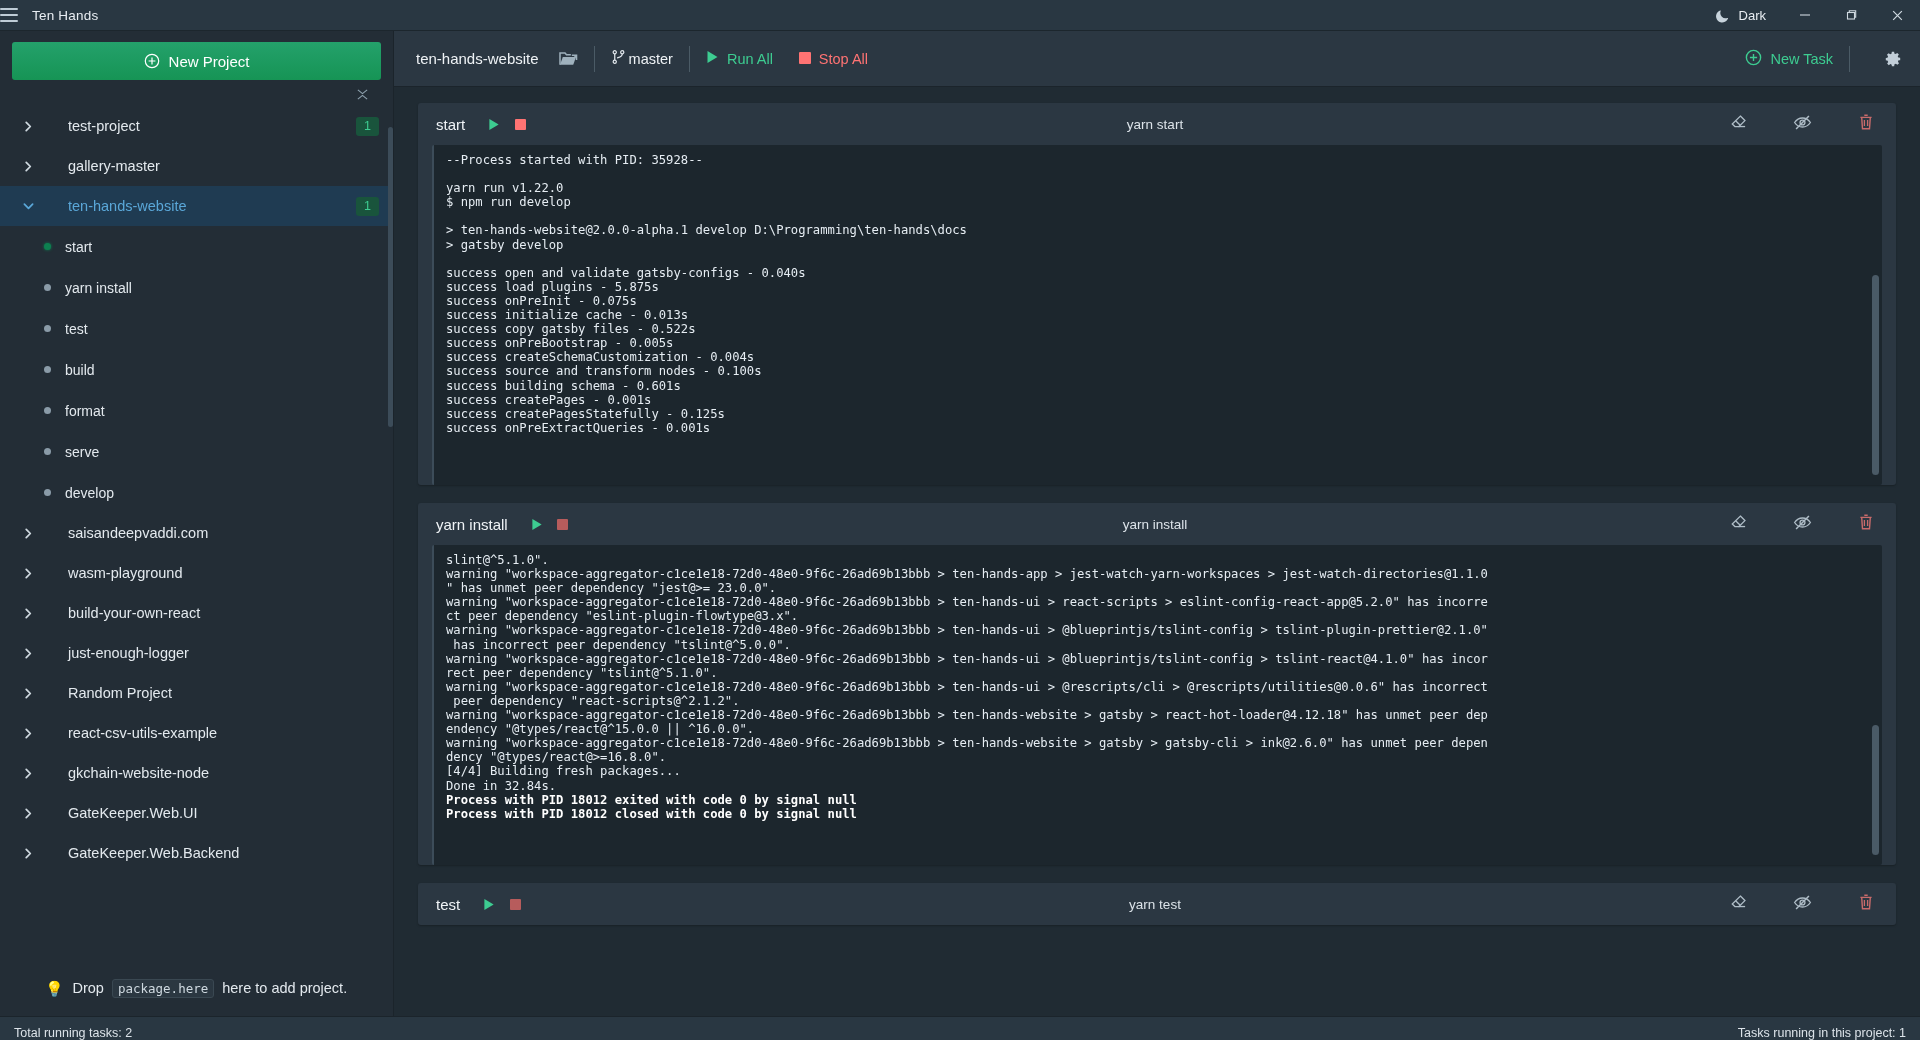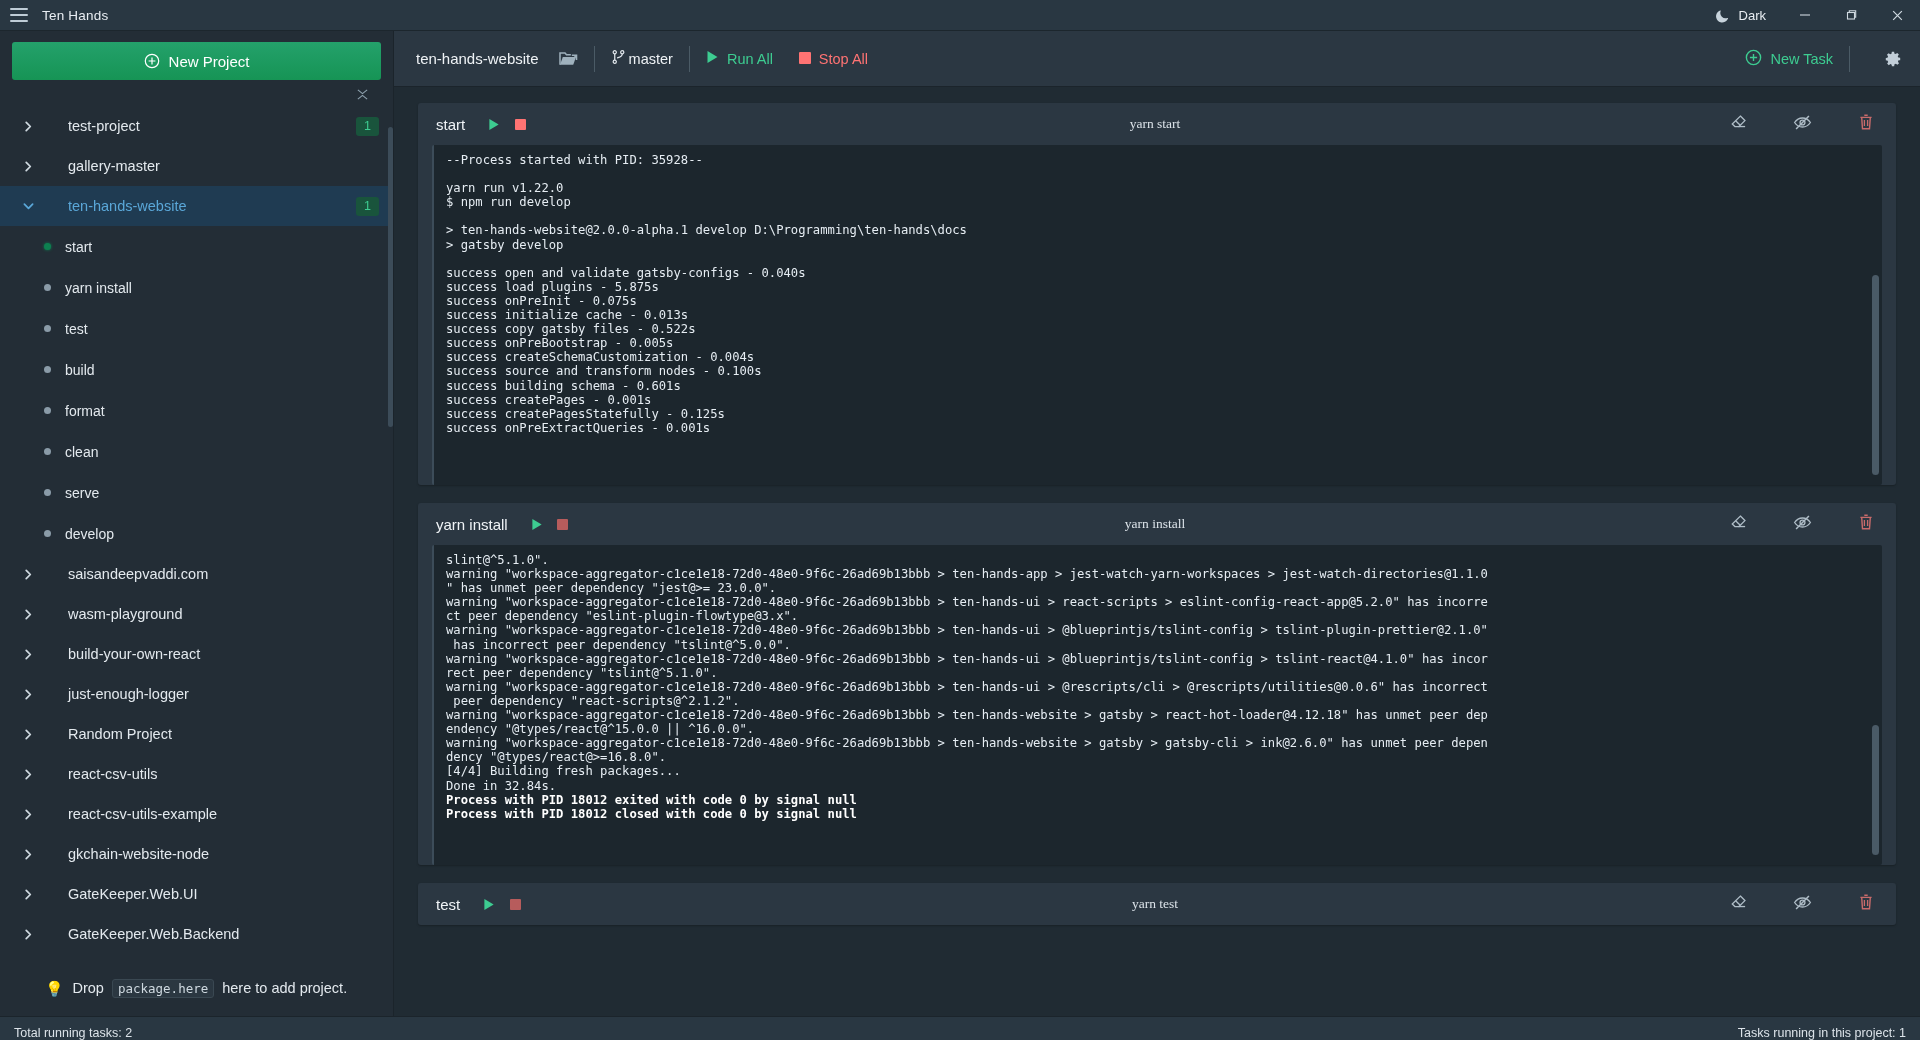--- a/index.html
+++ b/index.html
@@ -13,21 +13,21 @@
   #app { width: 1920px; height: 1040px; display: flex; flex-direction: column; position: relative; }
 
   
   .titlebar {
     height: 31px; min-height: 31px;
     background: #293742;
     display: flex; align-items: center;
     border-bottom: 1px solid #1c262d;
     -webkit-user-select: none;
   }
-  .tb-left { display: flex; align-items: center; padding-left: 10px; gap: 14px; }
+  .tb-left { display: flex; align-items: center; gap: 14px; }
   .hamburger { width: 18px; height: 14px; display: flex; flex-direction: column; justify-content: space-between; cursor: pointer; }
   .hamburger i { display: block; height: 2px; background: #bfccd6; border-radius: 1px; }
   .app-title { font-size: 13.5px; color: #e8edf2; letter-spacing: .2px; }
   .tb-spacer { flex: 1; }
   .theme-toggle { display: flex; align-items: center; gap: 9px; font-size: 13px; color: #e8edf2; padding: 0 16px; cursor: pointer; }
   .moon { width: 15px; height: 15px; position: relative; display:inline-block; }
   .moon svg { display:block; }
   .wincontrols { display: flex; align-items: center; height: 31px; }
   .wc { width: 46px; height: 31px; display: flex; align-items: center; justify-content: center; cursor: pointer; }
   .wc svg { display: block; }
@@ -101,21 +101,21 @@
   .new-task { display: flex; align-items: center; gap: 8px; font-size: 14.5px; color: #3dcc91; cursor: pointer; }
   .gear-btn { margin-left: 18px; display: flex; align-items: center; cursor: pointer; }
 
   .cards { flex: 1; overflow: hidden; padding: 16px 24px 0 24px; position: relative; }
   .card { background: #2b3742; border-radius: 3px; margin-bottom: 18px; box-shadow: 0 1px 2px rgba(0,0,0,.25); }
   .card-head { height: 42px; display: flex; align-items: center; padding: 0 18px 0 18px; position: relative; }
   .card-title { font-size: 15px; color: #f0f4f7; margin-right: 16px; }
   .ch-btn { width: 26px; display: flex; align-items: center; justify-content: center; cursor: pointer; }
   .card-cmd {
     position: absolute; left: 0; right: 4px; text-align: center;
-    font-size: 13.5px; color: #dce3e9; pointer-events: none; font-family: Liberation Serif, serif;
+    font-size: 13.5px; color: #dce3e9; pointer-events: none;
   }
   .ch-right { margin-left: auto; display: flex; align-items: center; gap: 46px; padding-right: 4px; z-index:1; }
   .ch-right .ch-ico { cursor: pointer; display: flex; }
 
   .console {
     background: #1c262d; margin: 0 14px 14px 14px; border-radius: 2px;
     padding: 8px 10px 10px 12px; position: relative; overflow: hidden;
     border-left: 2px solid #3c4c59;
   }
   .console pre {
@@ -244,24 +244,20 @@
           <div class="task-row">
             <span class="dot"></span>
             <span class="task-name">build</span>
           </div>
           <div class="task-row">
             <span class="dot"></span>
             <span class="task-name">format</span>
           </div>
           <div class="task-row">
             <span class="dot"></span>
-            <span class="task-name">clean</span>
-          </div>
-          <div class="task-row">
-            <span class="dot"></span>
             <span class="task-name">serve</span>
           </div>
           <div class="task-row">
             <span class="dot"></span>
             <span class="task-name">develop</span>
           </div>
           <div class="proj-row">
             <span class="chev">
               <svg width="11" height="11" viewBox="0 0 12 12">
                 <path d="M3.5 1.5L8 6l-4.5 4.5" fill="none" stroke="#cfd9e0" stroke-width="1.9" stroke-linecap="round" stroke-linejoin="round"></path>
@@ -293,28 +289,20 @@
             </span>
             <span class="proj-name">just-enough-logger</span>
           </div>
           <div class="proj-row">
             <span class="chev">
               <svg width="11" height="11" viewBox="0 0 12 12">
                 <path d="M3.5 1.5L8 6l-4.5 4.5" fill="none" stroke="#cfd9e0" stroke-width="1.9" stroke-linecap="round" stroke-linejoin="round"></path>
               </svg>
             </span>
             <span class="proj-name">Random Project</span>
-          </div>
-          <div class="proj-row">
-            <span class="chev">
-              <svg width="11" height="11" viewBox="0 0 12 12">
-                <path d="M3.5 1.5L8 6l-4.5 4.5" fill="none" stroke="#cfd9e0" stroke-width="1.9" stroke-linecap="round" stroke-linejoin="round"></path>
-              </svg>
-            </span>
-            <span class="proj-name">react-csv-utils</span>
           </div>
           <div class="proj-row">
             <span class="chev">
               <svg width="11" height="11" viewBox="0 0 12 12">
                 <path d="M3.5 1.5L8 6l-4.5 4.5" fill="none" stroke="#cfd9e0" stroke-width="1.9" stroke-linecap="round" stroke-linejoin="round"></path>
               </svg>
             </span>
             <span class="proj-name">react-csv-utils-example</span>
           </div>
           <div class="proj-row">

